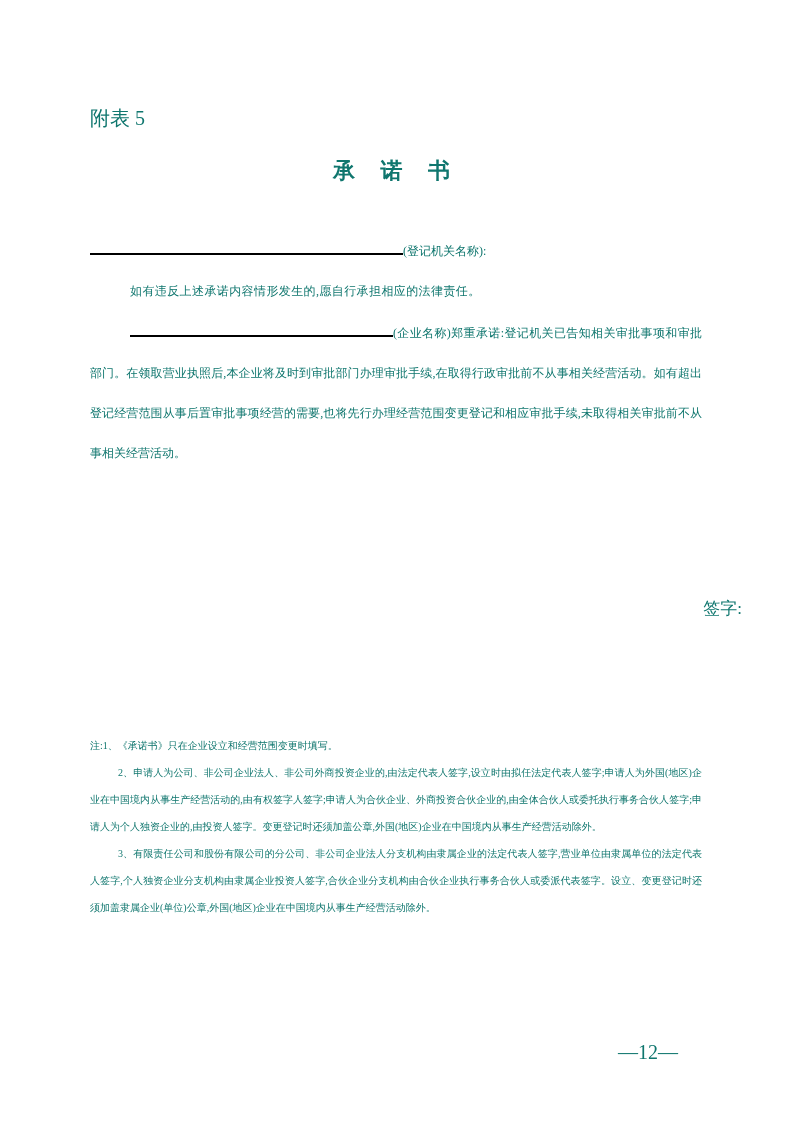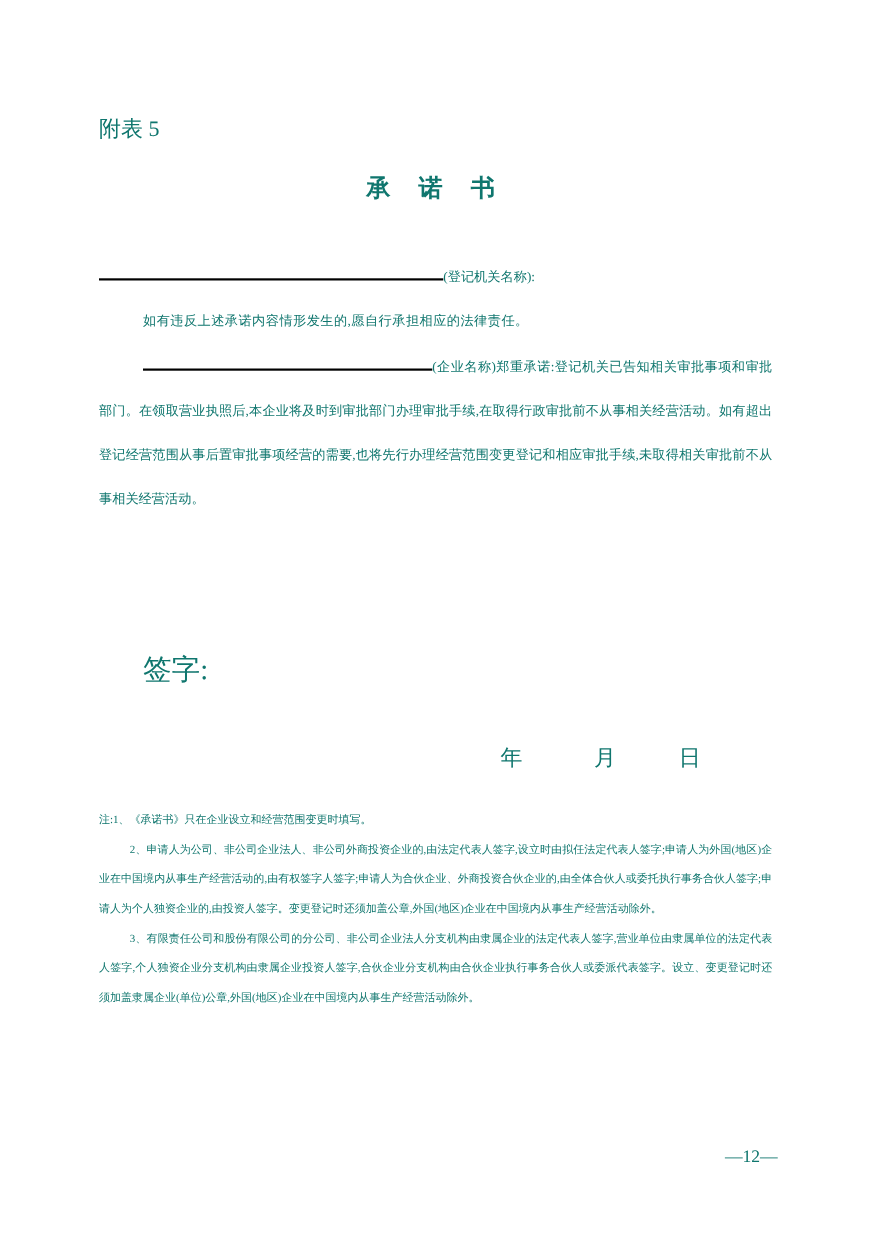--- a/index.html
+++ b/index.html
@@ -71,22 +71,23 @@
     letter-spacing: 0.4px;
   }
 
   
   .sig {
     position: absolute;
     top: 573px;
     left: 90px;
     width: 612px;
     padding-left: 40px;
-    font-size: 26px;
+    font-size: 17px;
     line-height: 40px;
+    text-align: right;
   }
 
   
   .date-line {
     position: absolute;
     top: 653px;
     left: 90px;
     width: 640px;
     font-size: 20px;
     line-height: 40px;
@@ -109,43 +110,42 @@
   .notes p {
     margin: 0;
     padding: 0;
   }
   .notes p.indent { text-indent: 28px; }
 
   
   .pageno {
     position: absolute;
     top: 1026px;
-    left: 659px;
-    font-size: 16px;
+    left: 618px;
+    font-size: 20px;
     line-height: 20px;
   }
 </style>
 </head>
 <body>
 
 <div class="page">
 
   <div class="attachment">附表 5</div>
 
   <div class="title">承 诺 书</div>
 
   <div class="body-block">
     <p class="addr-line"><span class="blank blank-wide"></span><span>(登记机关名称):</span></p>
     <p class="para liability">如有违反上述承诺内容情形发生的,愿自行承担相应的法律责任。</p>
     <p class="para commitment"><span class="blank blank-narrow"></span><span>(企业名称)郑重承诺:登记机关已告知相关审批事项和审批部门。在领取营业执照后,本企业将及时到审批部门办理审批手续,在取得行政审批前不从事相关经营活动。如有超出登记经营范围从事后置审批事项经营的需要,也将先行办理经营范围变更登记和相应审批手续,未取得相关审批前不从事相关经营活动。</span></p>
   </div>
 
   <div class="sig">签字:</div>
 
-  <div class="date-line"><span class="y">年</span><span class="m">月</span><span class="d">日</span></div>
 
   <div class="notes">
       <p class="note">注:1、《承诺书》只在企业设立和经营范围变更时填写。</p>
       <p class="note indent">2、申请人为公司、非公司企业法人、非公司外商投资企业的,由法定代表人签字,设立时由拟任法定代表人签字;申请人为外国(地区)企业在中国境内从事生产经营活动的,由有权签字人签字;申请人为合伙企业、外商投资合伙企业的,由全体合伙人或委托执行事务合伙人签字;申请人为个人独资企业的,由投资人签字。变更登记时还须加盖公章,外国(地区)企业在中国境内从事生产经营活动除外。</p>
       <p class="note indent">3、有限责任公司和股份有限公司的分公司、非公司企业法人分支机构由隶属企业的法定代表人签字,营业单位由隶属单位的法定代表人签字,个人独资企业分支机构由隶属企业投资人签字,合伙企业分支机构由合伙企业执行事务合伙人或委派代表签字。设立、变更登记时还须加盖隶属企业(单位)公章,外国(地区)企业在中国境内从事生产经营活动除外。</p>
     </div>
 
   <div class="pageno">—12—</div>
 
 </div>

